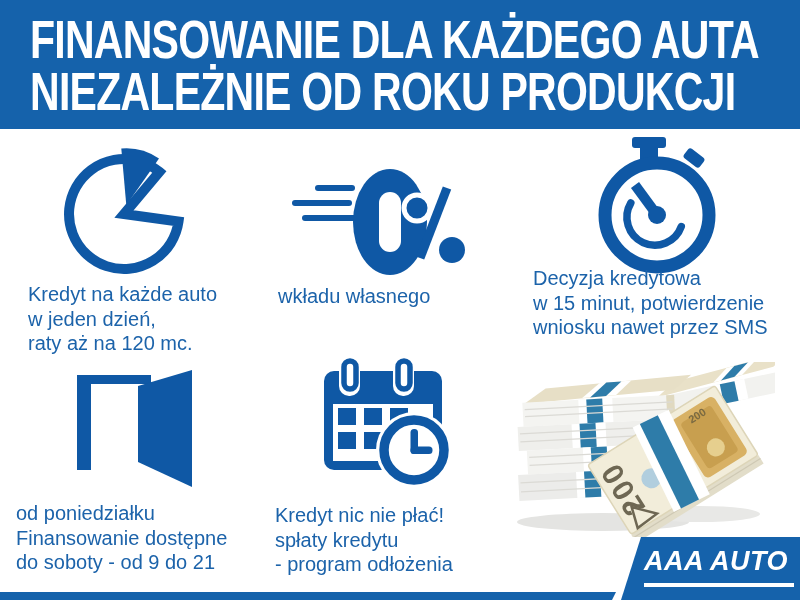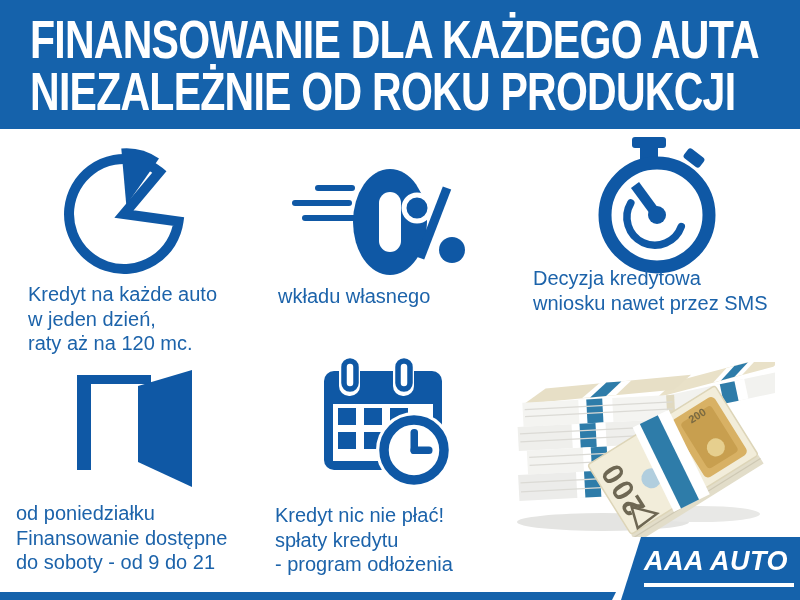--- a/index.html
+++ b/index.html
@@ -92,20 +92,21 @@
       <rect x="48" y="11" width="18" height="14" fill="#0f58a5"></rect>
       <rect x="92" y="17" width="20" height="12" rx="3" fill="#0f58a5" transform="rotate(38 102 23)"></rect>
       <circle cx="65" cy="80" r="52" fill="none" stroke="#0f58a5" stroke-width="13"></circle>
       <path d="M 38.8 68 A 28 28 0 1 0 89.3 91.6" fill="none" stroke="#0f58a5" stroke-width="7.5" stroke-linecap="round"></path>
       <line x1="65" y1="80" x2="43" y2="50" stroke="#0f58a5" stroke-width="10"></line>
       <circle cx="65" cy="80" r="9" fill="#0f58a5"></circle>
     </svg>
   </div>
   <div class="caption cap-3">
     <div>Decyzja kredytowa</div>
+    <div>w 15 minut, potwierdzenie</div>
     <div>wniosku nawet przez SMS</div>
   </div>
 
   <div class="icon-box ib-door">
     <svg viewBox="0 0 130 126" xmlns="http://www.w3.org/2000/svg">
       <rect x="7" y="13" width="14" height="95" fill="#0f58a5"></rect>
       <rect x="7" y="13" width="74" height="9" fill="#0f58a5"></rect>
       <polygon points="68,24 122,8 122,125 68,100" fill="#0f58a5"></polygon>
     </svg>
   </div>

